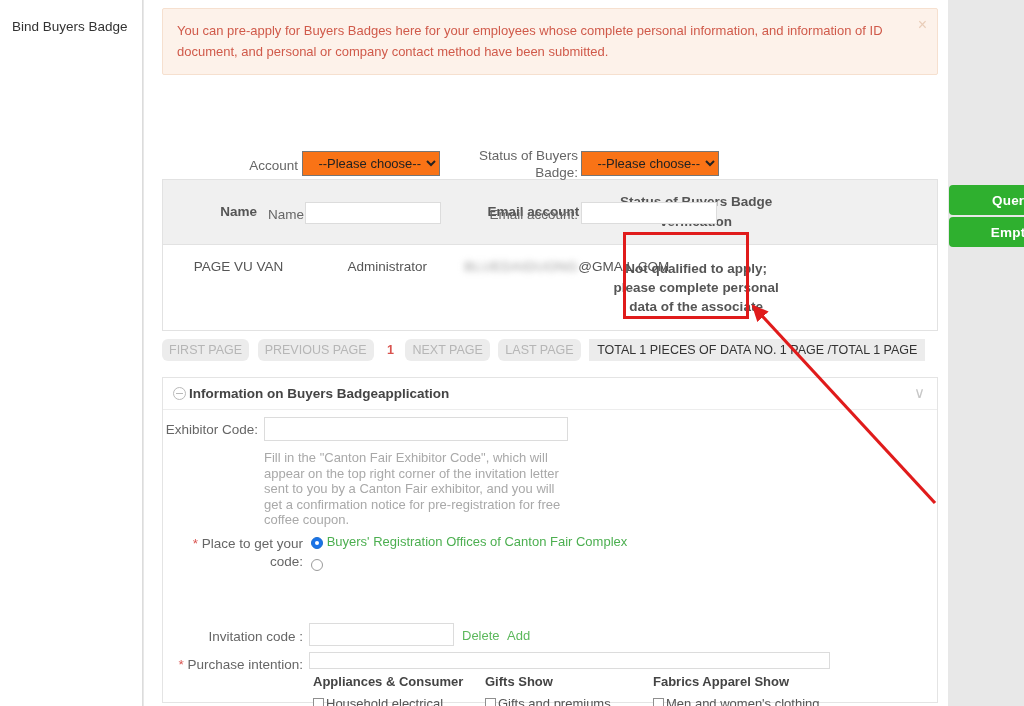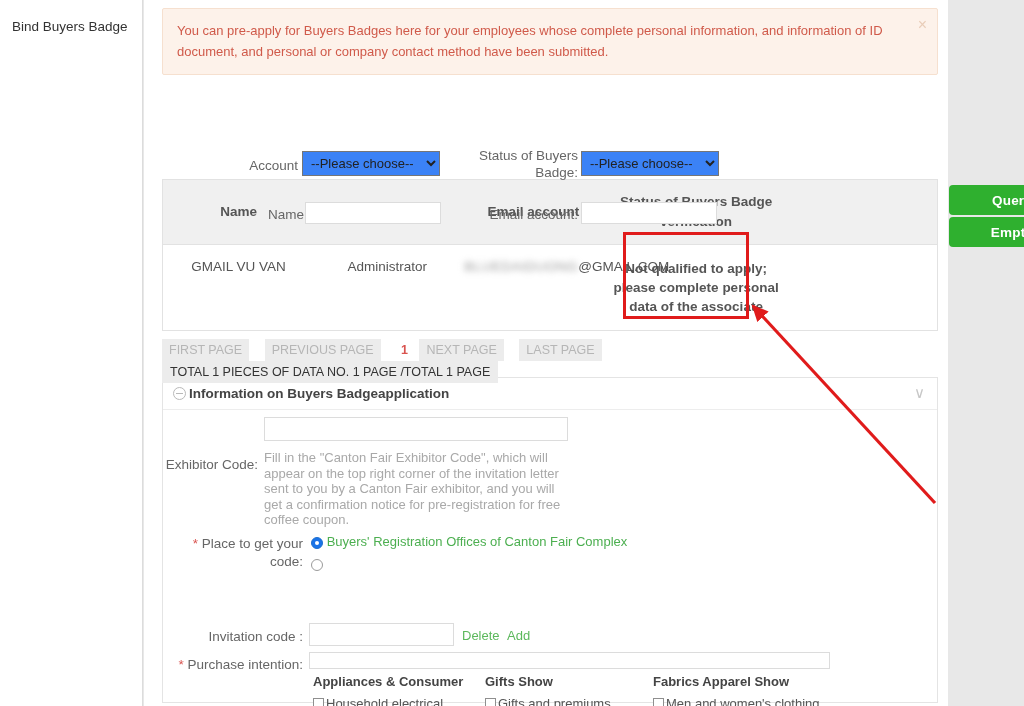--- a/index.html
+++ b/index.html
@@ -68,23 +68,24 @@
     color: #666;
     font-size: 13.5px;
     text-align: right;
     line-height: 17px;
   }
   select.sel {
     font-family: "Liberation Sans", sans-serif;
     font-size: 13px;
     height: 25px;
     border: 1px solid #767676;
-    background: #3b82f6;
+    background: #f97316;
     color: #222;
     padding: 2px 2px 2px 4px;
+    text-align: right;
   }
   input.txt {
     font-family: "Liberation Sans", sans-serif;
     font-size: 13px;
     height: 22px;
     border: 1px solid #dcdcdc;
     background: #fff;
     padding: 2px 4px;
     outline: none;
   }
@@ -141,24 +142,25 @@
     line-height: 19px;
   }
 
   
   #pager { margin: 8px 10px 0 18px; height: 22px; font-size: 12.5px; }
   .pgbtn {
     display: inline-block;
     background: #ececec;
     color: #b6b6b6;
     padding: 3px 7px;
-    margin-right: 12px;
+    margin-right: 5px;
     line-height: 16px;
     cursor: pointer;
     vertical-align: middle;
+    border-radius: 6px;
   }
   .pgnum {
     display: inline-block;
     color: #d9534f;
     font-weight: bold;
     padding: 3px 5px;
     margin-right: 3px;
     vertical-align: middle;
     cursor: pointer;
   }
@@ -315,21 +317,21 @@
           <tr>
             <th style="width:150px;">Name</th>
             <th style="width:145px;">Account role</th>
             <th style="width:145px;">Email account</th>
             <th style="width:178px;">Status of Buyers Badge verification</th>
             <th style="width:150px;"></th>
           </tr>
         </thead>
         <tbody>
           <tr>
-            <td>GMAIL VU VAN</td>
+            <td>PAGE VU VAN</td>
             <td>Administrator</td>
             <td style="text-align:right; padding-right:0;">
               <span class="blur-email"><span class="blur-part">BLUEDAIDUONG</span><span>@GMAIL.COM</span></span>
             </td>
             <td class="statuscell" style="padding-left:0; padding-right:0;">Not qualified to apply; please complete personal data of the associate</td>
             <td></td>
           </tr>
         </tbody>
       </table>
     </div>
@@ -344,21 +346,21 @@
     </div>
 
     <div id="panel">
       <div id="panel-head">
         <span class="circ-minus"></span><span>Information on Buyers Badgeapplication</span>
         <span class="chev">∨</span>
       </div>
 
       <div id="panel-body">
 
-        <div class="row-lbl" style="left:0px; top:11px; width:95px;margin-top:35px;">Exhibitor Code:</div>
+        <div class="row-lbl" style="left:0px; top:11px; width:95px;">Exhibitor Code:</div>
         <input class="txt" style="position: absolute; left: 101px; top: 7px; width: 304px; height: 24px;" type="text" value="">
         <div class="hint" style="left:101px; top:40px;">Fill in the "Canton Fair Exhibitor Code", which will appear on the top right corner of the invitation letter sent to you by a Canton Fair exhibitor, and you will get a confirmation notice for pre-registration for free coffee coupon.</div>
 
         <div class="row-lbl" style="left:0px; top:125px; width:140px;">
           <span class="req">*</span>
           <span>Place to get your code:</span>
         </div>
 
         <div style="position:absolute; left:148px; top:124px; width:520px;">
           <input class="radio" type="radio" name="place" checked="" style="">

